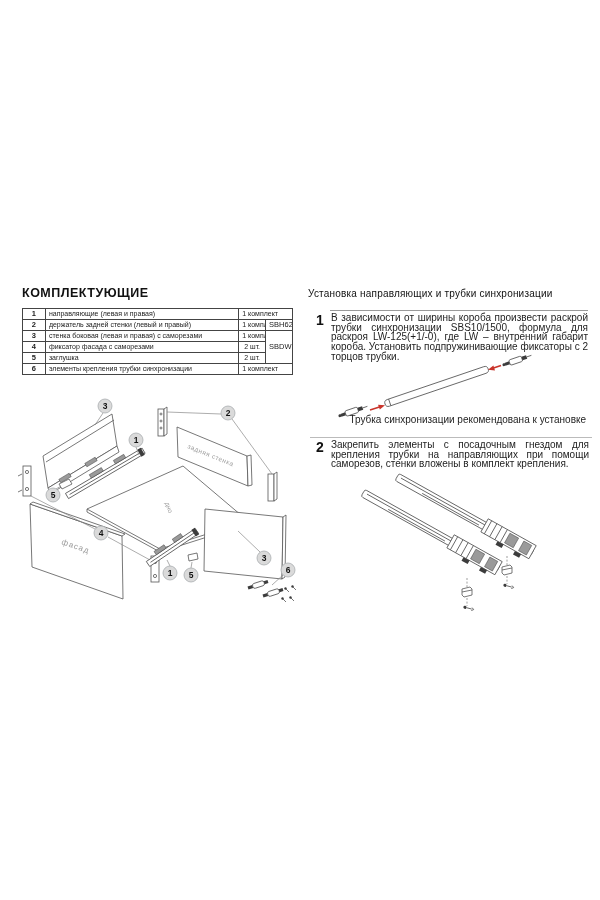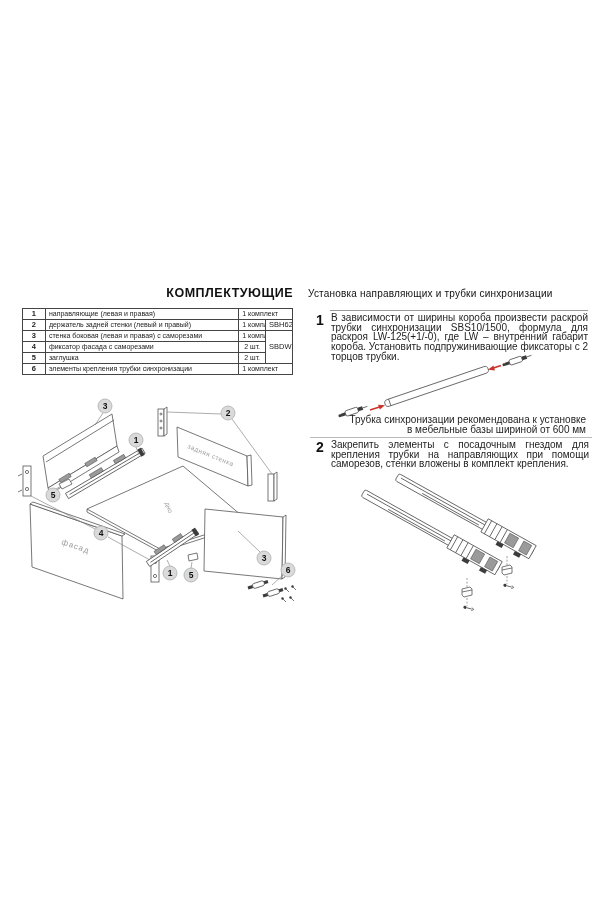--- a/index.html
+++ b/index.html
@@ -2,21 +2,21 @@
 <html><head>
 <meta charset="utf-8">
 <style>
   html,body{margin:0;padding:0;}
   body{
     width:600px;height:900px;background:#ffffff;position:relative;
     font-family:"Liberation Sans", sans-serif;color:#222;overflow:hidden;
   }
   .abs{position:absolute;}
   
-  .main-title{left:22px;top:286px;width:271px;text-align:right;
+  .main-title{left:22px;top:286px;width:271px;text-align:left;
     font-size:12.5px;font-weight:bold;letter-spacing:.5px;color:#111;}
   table.parts{left:22px;top:308px;border-collapse:collapse;position:absolute;
     font-size:7px;color:#222;table-layout:fixed;width:271px;}
   table.parts td{border:1px solid #444;height:10px;padding:0 3px;
     white-space:nowrap;overflow:hidden;line-height:10px;}
   td.c-num{width:13px;text-align:center;font-weight:bold;font-size:7.5px;}
   td.c-desc{width:162px;}
   td.c-qty{width:40px;text-align:center;}
   td.c-code{width:42px;text-align:left;font-size:7.5px;margin-left:32px;}
   
@@ -271,21 +271,20 @@
     <line class="ln" x1="25" y1="0" x2="30" y2="0"></line>
   </g>
   <g>
     <line x1="176" y1="13.5" x2="167" y2="16.5" stroke-width="1.6" stroke="#c9342b"></line>
     <polygon points="163,17.8 170,18.4 168.4,13.4" fill="#c9342b"></polygon>
   </g>
 </svg>
 
 <div class="abs tube-caption">
   <div>Трубка синхронизации рекомендована к установке</div>
-  <div>в мебельные базы шириной от 600 мм</div>
 </div>
 
 <div class="abs divider" style="left:310px;top:437px;width:282px;border-top-color:#bbb;"></div>
 
 <div class="abs step-num" style="left:316px;top:439px;">2</div>
 <div class="abs step-text" style="left:331px;top:440px;width:258px;">Закрепить элементы с посадочным гнездом для крепления трубки на направляющих при помощи саморезов, стенки вложены в комплект крепления.</div>
 
 <svg class="abs" style="left:318px;top:466px;" width="276" height="152" viewBox="0 0 276 152">
 
   <g transform="translate(79,11) rotate(29.2)">

